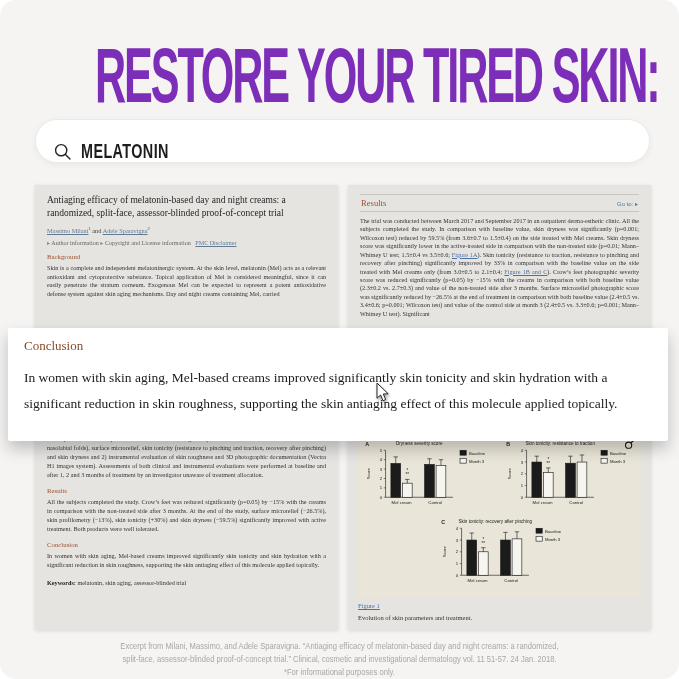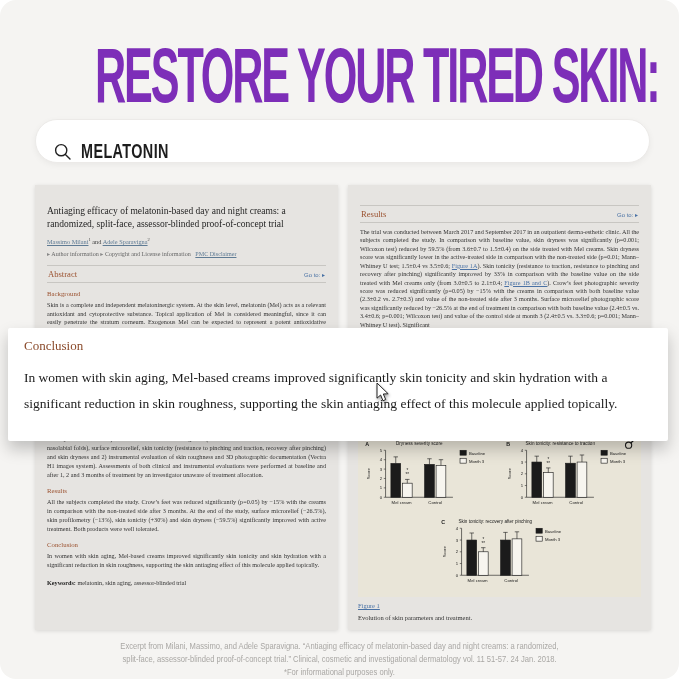--- a/index.html
+++ b/index.html
@@ -11,21 +11,21 @@
     transform:scale(0.72,1.30);transform-origin:center top;white-space:nowrap;}
   
   .searchbar{position:absolute;left:35px;top:119px;width:613px;height:42px;background:#fff;
     border:1px solid #eceae8;border-radius:22px;box-shadow:0 2px 6px rgba(0,0,0,0.05);
     display:flex;align-items:flex-end;}
   .search-icon{margin-left:17px;width:20px;height:20px;flex:0 0 auto;}
   .search-text{margin-left:8px;font-weight:700;font-size:18px;letter-spacing:0.5px;color:#1d1d1d;
     transform:scale(0.80,1.12);transform-origin:left center;white-space:nowrap;}
   
   .col{position:absolute;top:185px;height:445px;width:303px;background:#e6e4e1;
-    box-shadow:0 1px 4px rgba(0,0,0,0.12);padding:20px 12px;box-sizing:border-box;overflow:hidden;
+    box-shadow:0 1px 4px rgba(0,0,0,0.12);padding:9px 12px;box-sizing:border-box;overflow:hidden;
     font-family:"Liberation Serif",serif;color:#333;}
   .col-left{left:35px;}
   .col-right{left:348px;}
   .art-title{font-size:9.5px;line-height:1.38;color:#1f1f1f;}
   .authors{margin-top:6px;font-size:6.3px;color:#444;}
   .alink{color:#5f7b94;text-decoration:underline;}
   sup{font-size:4.5px;}
   .meta{margin-top:5px;font-size:6.1px;color:#666;}
   .meta .alink{color:#5f7b94;}
   .bullet{color:#888;}
@@ -80,24 +80,20 @@
     <div class="art-title">Antiaging efficacy of melatonin-based day and night creams: a randomized, split-face, assessor-blinded proof-of-concept trial</div>
     <div class="authors">
       <span class="alink">Massimo Milani</span><sup>1</sup><span> and </span><span class="alink">Adele Sparavigna</span><sup>2</sup>
     </div>
     <div class="meta">
       <span class="bullet">▸</span>
       <span>Author information</span>
       <span class="bullet">▸</span>
       <span>Copyright and License information</span>&nbsp;&nbsp;
       <span class="alink">PMC Disclaimer</span>
-    </div>
-    <div class="sect-row">
-      <span class="sect-title">Abstract</span>
-      <span class="goto">Go to: ▸</span>
     </div>
     <div class="subhead">Background</div>
     <div class="para">Skin is a complete and independent melatoninergic system. At the skin level, melatonin (Mel) acts as a relevant antioxidant and cytoprotective substance. Topical application of Mel is considered meaningful, since it can easily penetrate the stratum corneum. Exogenous Mel can be expected to represent a potent antioxidative defense system against skin aging mechanisms. Day and night creams containing Mel, carried</div>
     <div class="left-lower">
       <div class="para2">Primary outcomes were 1) clinical evaluation of wrinkle grades (crow’s feet and</div>
       <div class="para2">nasolabial folds), surface microrelief, skin tonicity (resistance to pinching and traction, recovery after pinching) and skin dryness and 2) instrumental evaluation of skin roughness and 3D photographic documentation (Vectra H1 images system). Assessments of both clinical and instrumental evaluations were performed at baseline and after 1, 2 and 3 months of treatment by an investigator unaware of treatment allocation.</div>
       <div class="subhead">Results</div>
       <div class="para2">All the subjects completed the study. Crow’s feet was reduced significantly (p=0.05) by −15% with the creams in comparison with the non-treated side after 3 months. At the end of the study, surface microrelief (−26.5%), skin profilometry (−13%), skin tonicity (+30%) and skin dryness (−59.5%) significantly improved with active treatment. Both products were well tolerated.</div>
       <div class="subhead">Conclusion</div>
       <div class="para2">In women with skin aging, Mel-based creams improved significantly skin tonicity and skin hydration with a significant reduction in skin roughness, supporting the skin antiaging effect of this molecule applied topically.</div>

